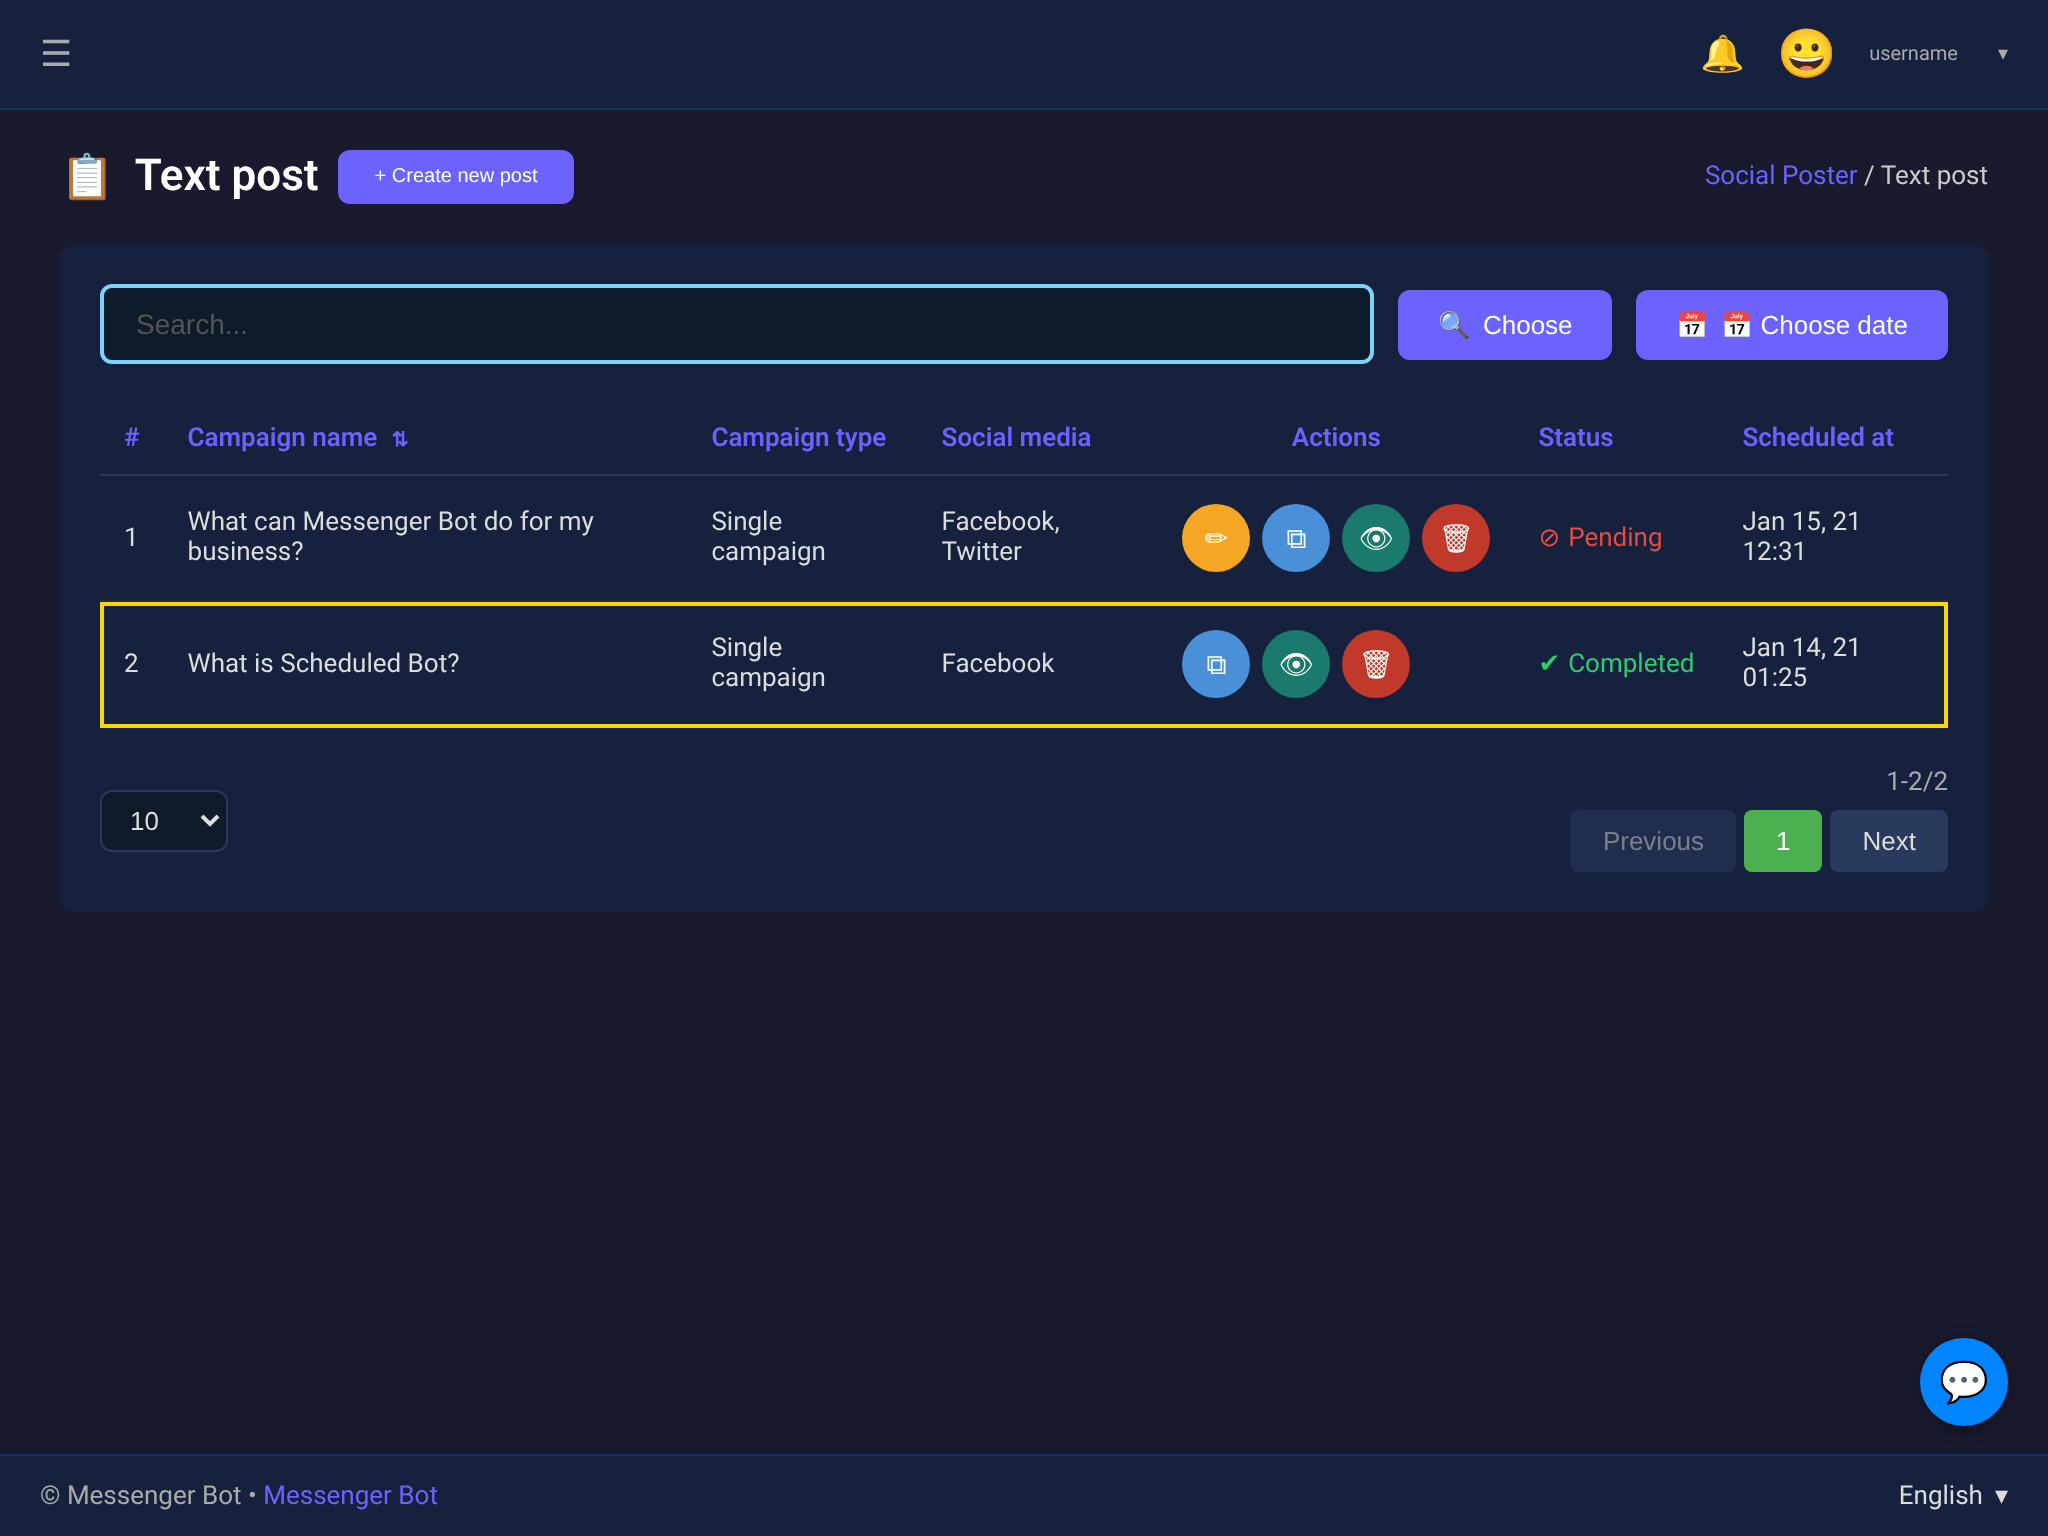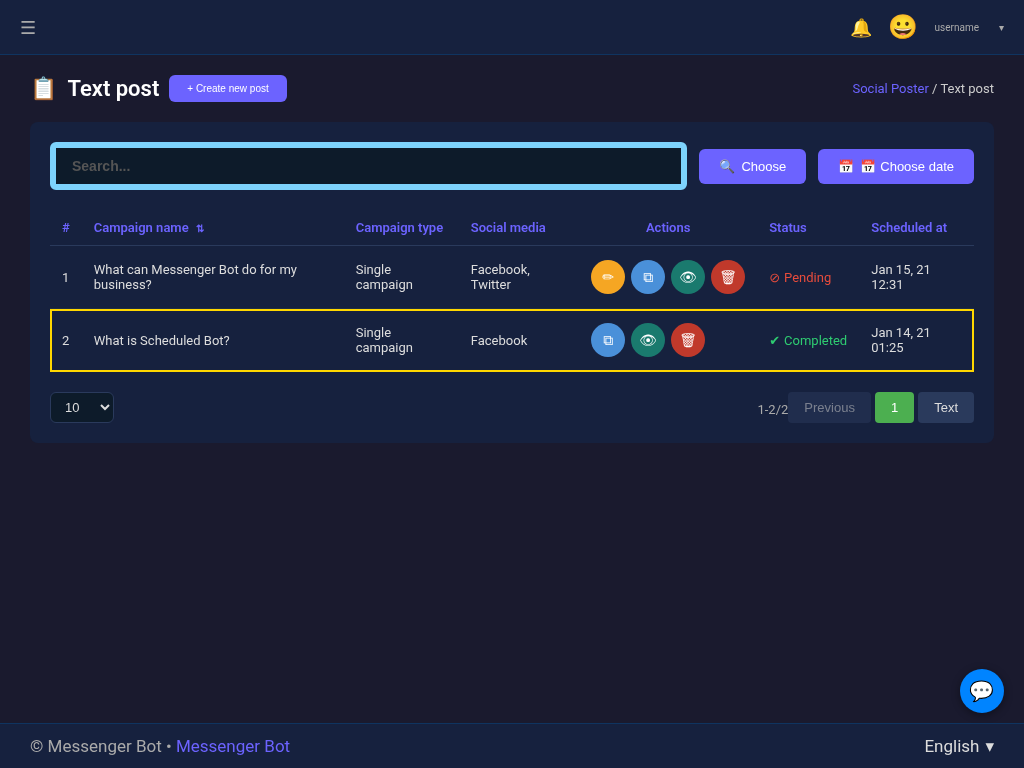--- a/index.html
+++ b/index.html
@@ -82,27 +82,26 @@
       gap: 12px;
       margin-bottom: 20px;
     }
     .search-input-wrapper {
       flex: 1;
       position: relative;
     }
     .search-input {
       width: 100%;
       background: #0d1b2a;
-      border: 6px solid #7dd3fc;
+      border: 2px solid #7dd3fc;
       border-radius: 6px;
       padding: 10px 16px;
       color: #ec4899;
       font-size: 14px;
       outline: none;
-      font-weight: bold;
     }
     .search-input::placeholder { color: #555; }
     .search-btn {
       background: #6c63ff;
       color: #fff;
       border: none;
       padding: 10px 20px;
       border-radius: 6px;
       cursor: pointer;
       font-size: 13px;
@@ -200,21 +199,21 @@
       border-radius: 6px;
       font-size: 13px;
       cursor: pointer;
     }
     .pagination-info {
       font-size: 13px;
       color: #aaa;
       text-align: right;
       margin-bottom: 6px;
     }
-    .pagination-right { display: flex; flex-direction: row; align-items: flex-end; }
+    .pagination-right { display: flex; flex-direction: column; align-items: flex-end; }
     .pagination-btns { display: flex; gap: 4px; }
     .page-btn {
       background: #2a3a5c;
       color: #ddd;
       border: none;
       padding: 8px 16px;
       border-radius: 4px;
       cursor: pointer;
       font-size: 13px;
     }
@@ -224,26 +223,26 @@
     }
     .page-btn:disabled { opacity: 0.5; cursor: default; }
 
     
     .footer {
       position: fixed;
       bottom: 0;
       left: 0;
       right: 0;
       background: #16213e;
-      padding: 12px 30px;
+      padding: 12px 20px;
       display: flex;
       align-items: center;
       justify-content: space-between;
       border-top: 1px solid #0f3460;
-      font-size: 17px;
+      font-size: 13px;
     }
     .footer-left { color: #aaa; }
     .footer-left a { color: #6c63ff; text-decoration: none; }
     .footer-right { display: flex; align-items: center; gap: 6px; color: #ddd; }
 
     
     .chat-bubble {
       position: fixed;
       bottom: 55px;
       right: 20px;
@@ -371,21 +370,21 @@
           <option>25</option>
           <option>50</option>
           <option>100</option>
         </select>
       </div>
       <div class="pagination-right">
         <div class="pagination-info">1-2/2</div>
         <div class="pagination-btns">
           <button class="page-btn" disabled="">Previous</button>
           <button class="page-btn active">1</button>
-          <button class="page-btn">Text</button>
+          <button class="page-btn">Next</button>
         </div>
       </div>
     </div>
 
   </div>
 </div>
 
 <div class="chat-bubble">
   <span>💬</span>
 </div>

